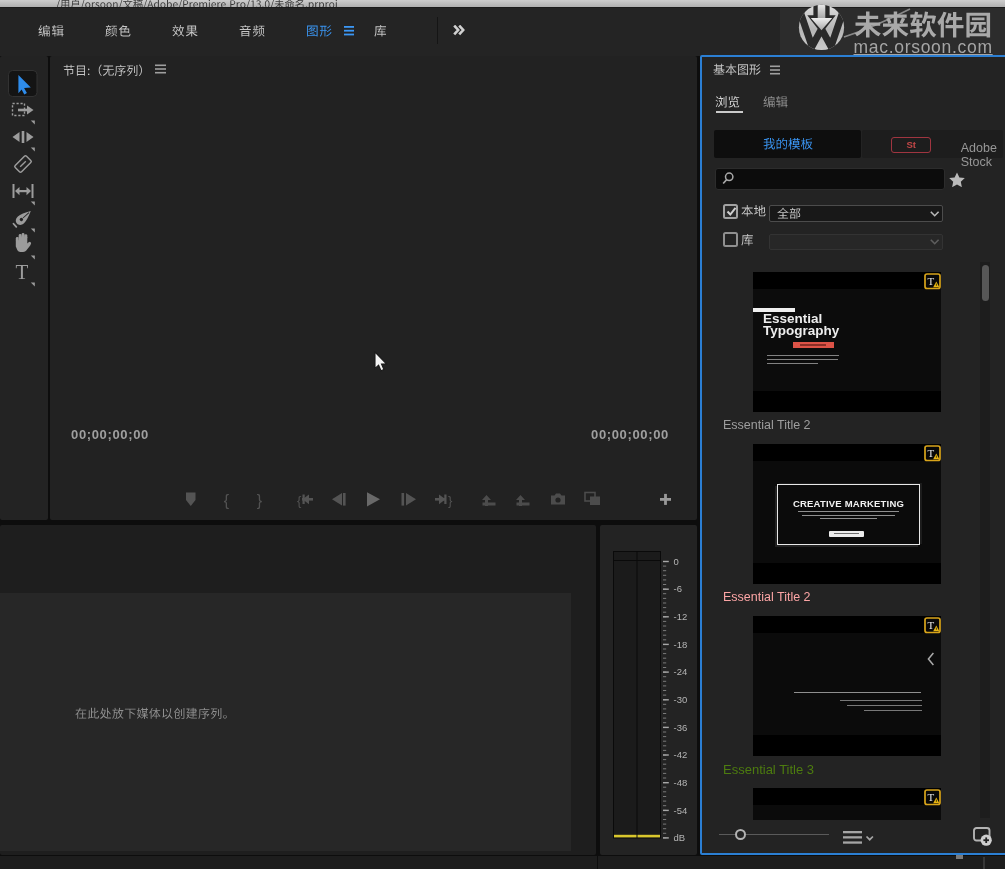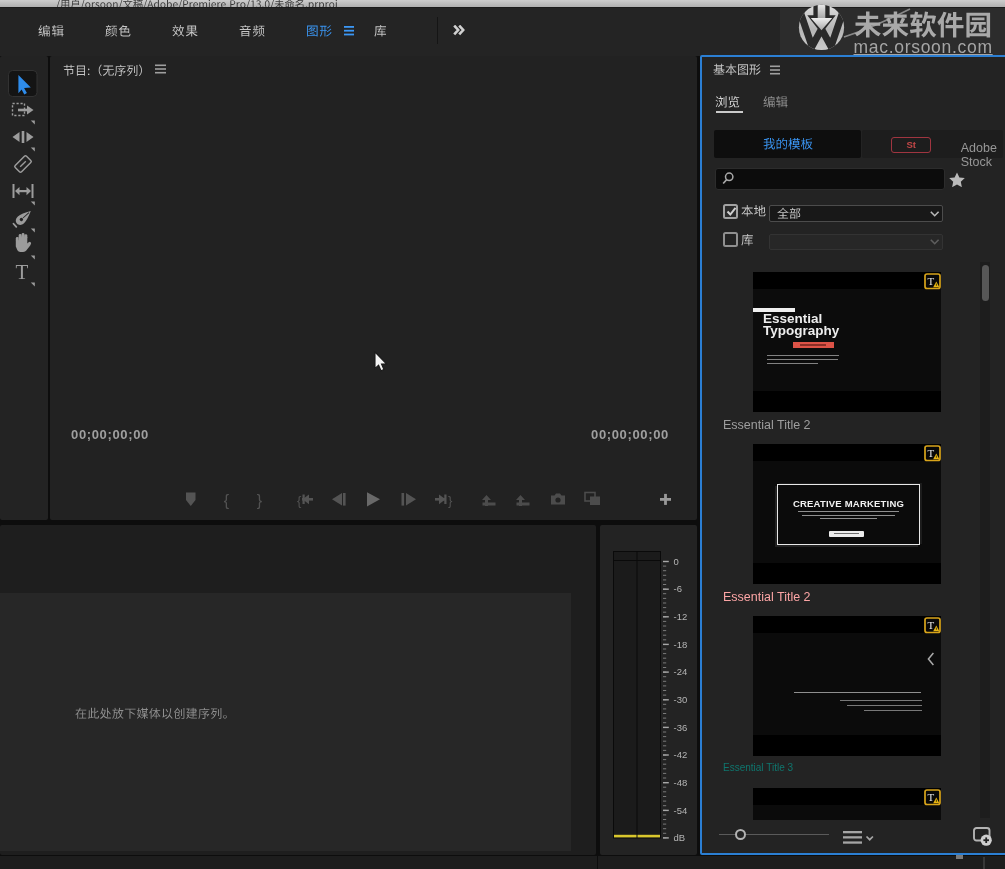--- a/index.html
+++ b/index.html
@@ -408,21 +408,21 @@
         <div class="abs" style="left:86.5px;top:84px;width:82px;height:1.2px;background:#787878;"></div>
         <div class="abs" style="left:93.5px;top:89px;width:75px;height:1.2px;background:#787878;"></div>
         <div class="abs" style="left:110.5px;top:94px;width:58px;height:1.2px;background:#787878;"></div>
         <svg class="abs" style="left:170.5px;top:0.5px" width="18" height="17">
 <rect x="1" y="1" width="15" height="14.5" rx="2" fill="#080808" stroke="#d8a41b" stroke-width="1.7"></rect>
 <text x="3.6" y="12" font-family="Liberation Serif,serif" font-size="11" fill="#e8e8e8">T</text>
 <polygon points="9.2,14.2 15.4,14.2 12.3,8.6" fill="#e9b512"></polygon>
 <rect x="11.9" y="10.6" width="0.9" height="2.2" fill="#3a3a00"></rect>
 </svg>
       </div>
-      <div class="abs" style="left:21px;top:489.5px;color:#0f766e;font-size:10px;">Essential Title 3</div>
+      <div class="abs" style="left:21px;top:489.5px;color:#4d7c0f;font-size:13px;">Essential Title 3</div>
       <div class="abs" style="left:51px;top:516px;width:188px;height:140px;background:#000;">
         <div class="abs" style="left:0;top:17px;width:188px;height:102px;background:#0b0b0b;"></div>
         <svg class="abs" style="left:170.5px;top:0.5px" width="18" height="17">
 <rect x="1" y="1" width="15" height="14.5" rx="2" fill="#080808" stroke="#d8a41b" stroke-width="1.7"></rect>
 <text x="3.6" y="12" font-family="Liberation Serif,serif" font-size="11" fill="#e8e8e8">T</text>
 <polygon points="9.2,14.2 15.4,14.2 12.3,8.6" fill="#e9b512"></polygon>
 <rect x="11.9" y="10.6" width="0.9" height="2.2" fill="#3a3a00"></rect>
 </svg>
       </div>
     </div>

